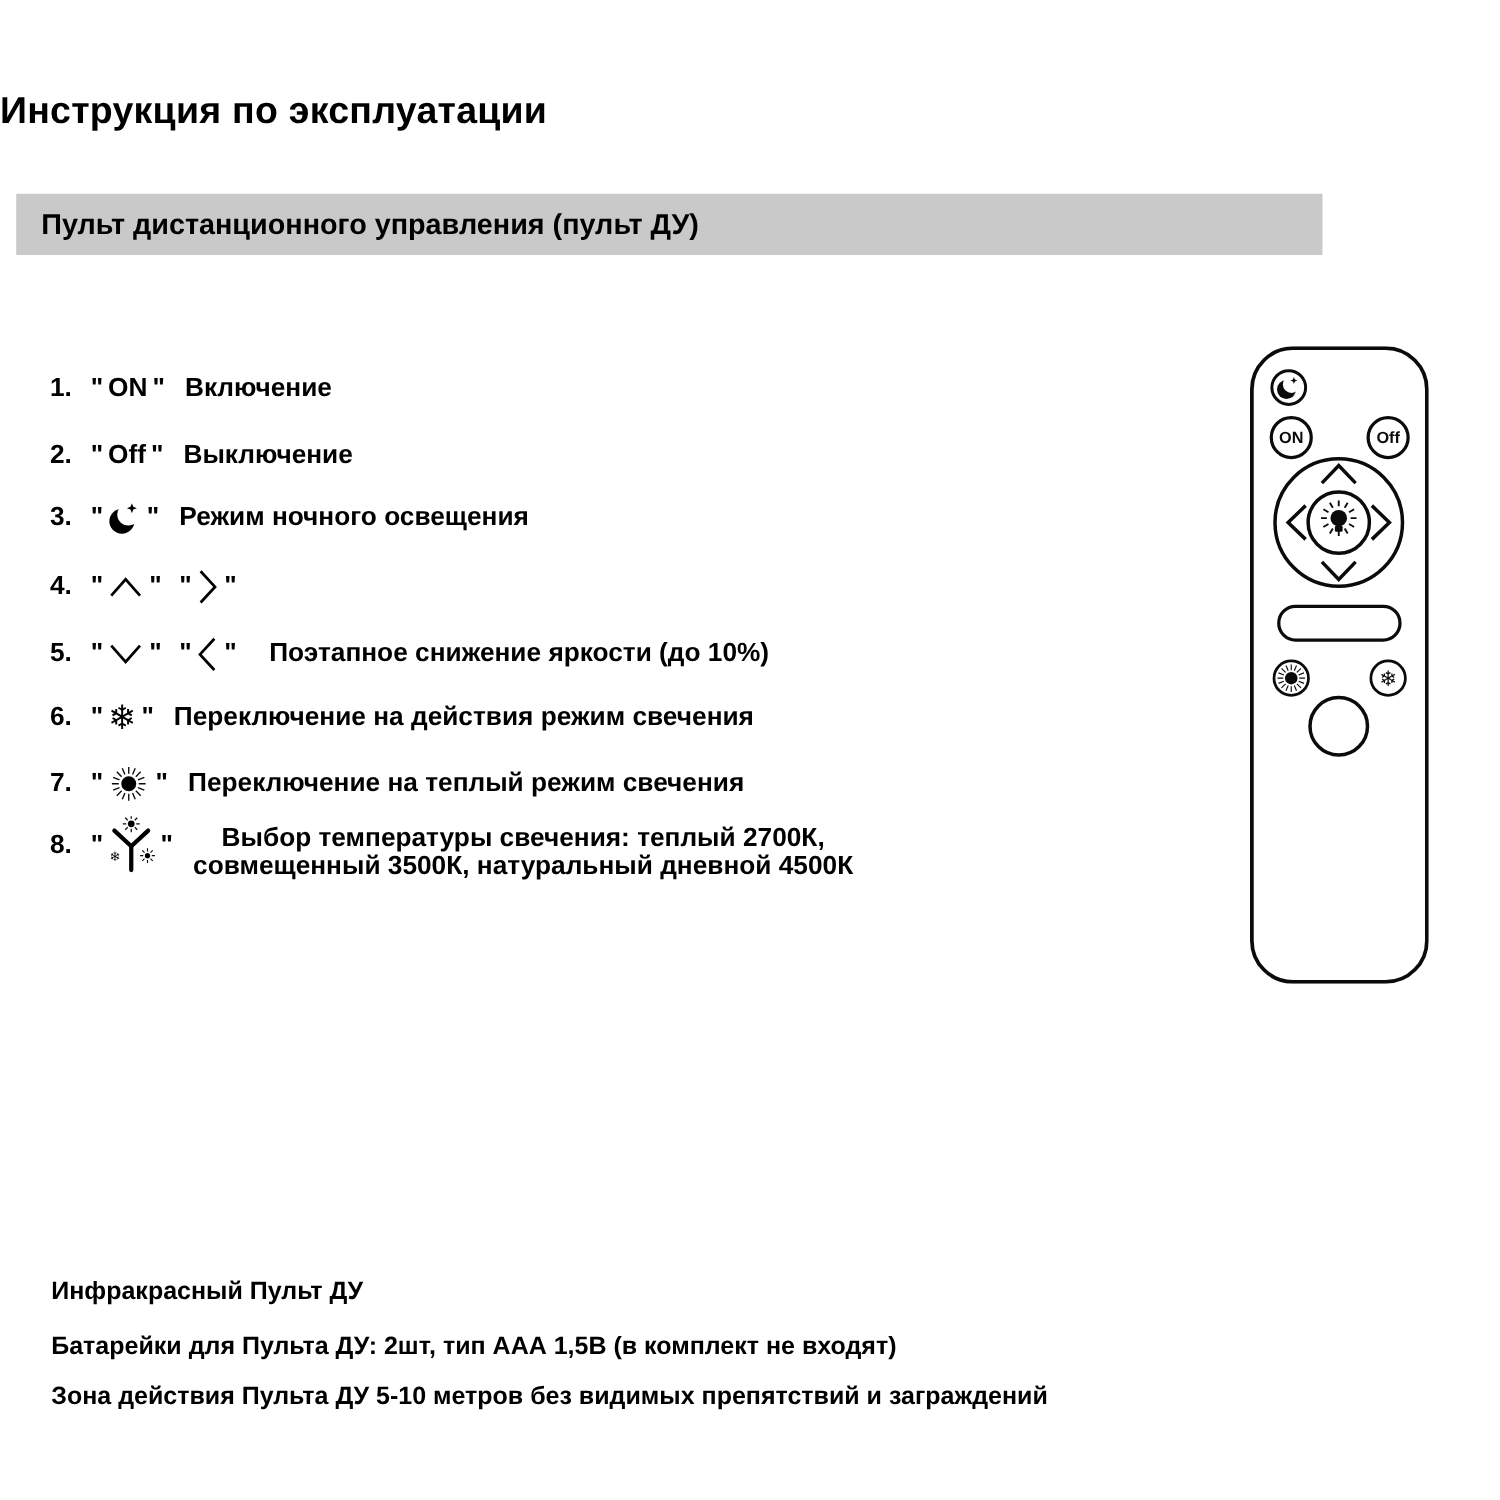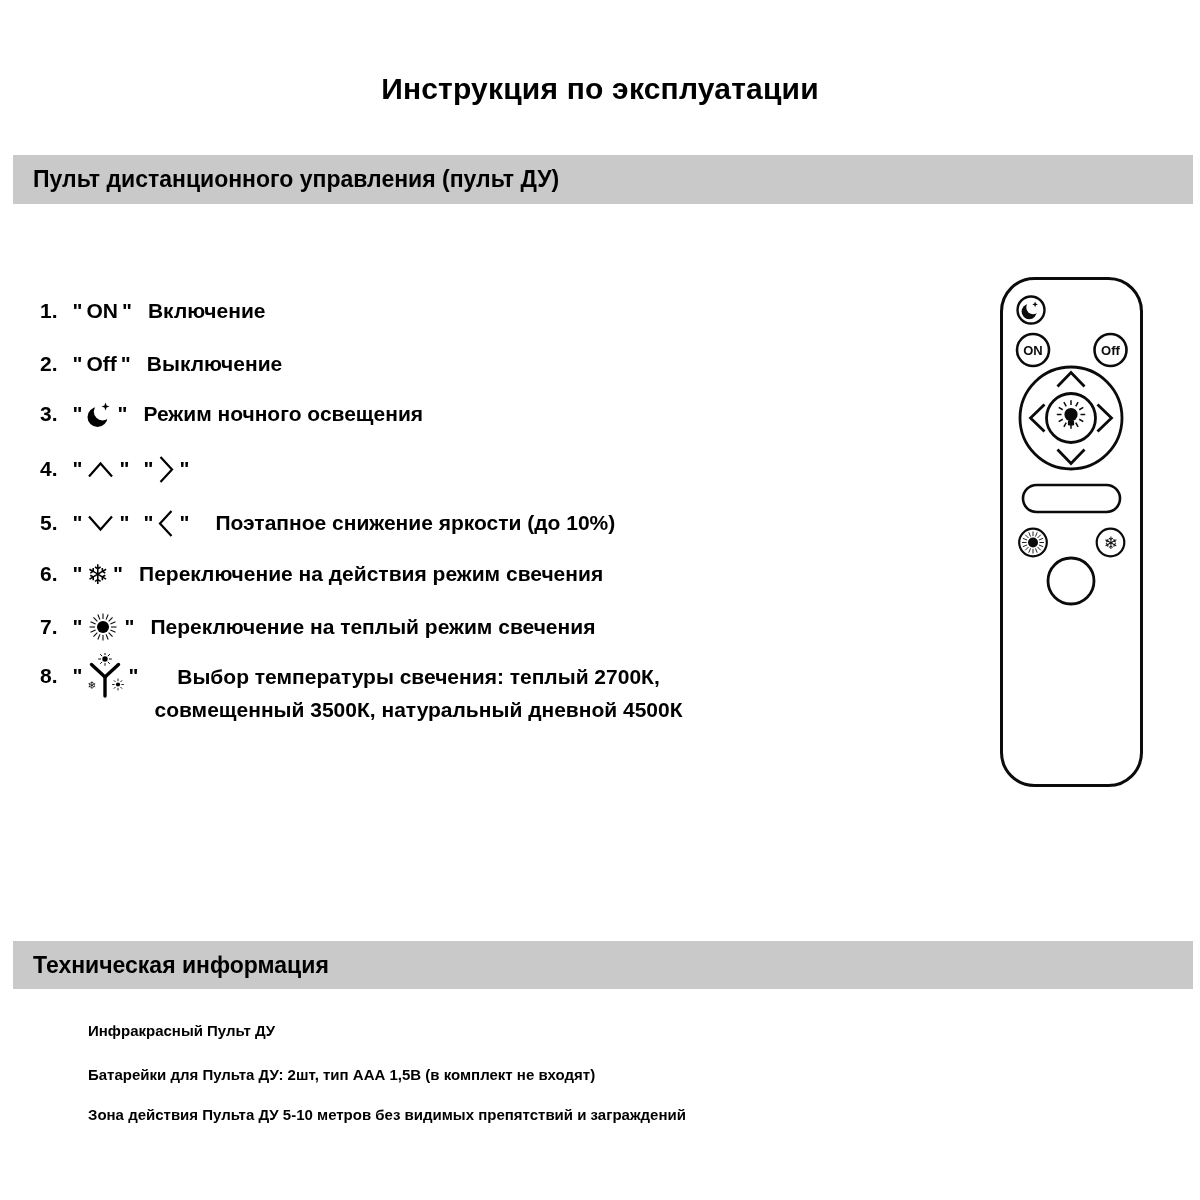--- a/index.html
+++ b/index.html
@@ -6,25 +6,25 @@
   body{
     width:1200px;height:1200px;
     font-family:"Liberation Sans",sans-serif;
     font-weight:700;color:#000;
     position:relative;overflow:hidden;
   }
   .page{position:relative;width:1200px;height:1200px;}
 
   .title{
     position:absolute;top:72px;left:0;width:1200px;
-    text-align:center;font-size:30px;letter-spacing:.2px;
+    font-size:30px;letter-spacing:.2px;
   }
 
   .banner{
-    position:absolute;left:13px;width:1180px;height:49px;
+    position:absolute;left:13px;width:1045px;height:49px;
     background:#c9c9ca;
     display:flex;align-items:center;
     padding-left:20px;box-sizing:border-box;
     font-size:23px;
   }
   #banner-remote{top:155px;}
   #banner-tech{top:941px;height:48px;}
 
   .item{
     position:absolute;left:40px;height:32px;
@@ -33,29 +33,29 @@
   }
   .item .num{margin-right:11px;}
   .tokens{display:inline-flex;align-items:center;}
   .q{margin:0 4px;}
   .btngap{width:6px;display:inline-block;}
   .desc{margin-left:12px;text-align:center;}
   .desc.gap2{margin-left:22px;}
   .item.two-line{align-items:flex-start;}
   .item.two-line .num,
   .item.two-line .tokens{height:32px;display:inline-flex;align-items:center;}
-  .desc.desc2{line-height:33px;margin-top:0;}
+  .desc.desc2{line-height:22px;margin-top:0;}
 
   .snowchar{
     font-family:"DejaVu Sans",sans-serif;font-weight:400;
     font-size:27px;line-height:1;
   }
 
   .tech-line{
-    position:absolute;left:41px;font-size:15px;white-space:nowrap;margin-left:47px;
+    position:absolute;left:41px;font-size:20px;white-space:nowrap;
   }
 
   .remote-wrap{position:absolute;left:1000px;top:277px;width:143px;height:510px;}
   .remote-svg text.btn-label{
     font-family:"Liberation Sans",sans-serif;font-weight:700;
     font-size:13px;
   }
   .remote-svg text.snow-glyph{
     font-family:"DejaVu Sans",sans-serif;font-weight:400;
   }
@@ -280,23 +280,20 @@
       </g>
       <g>
         <circle cx="110.5" cy="265.5" r="13.8" fill="#ffffff" stroke="#0b0b0b" stroke-width="2.2"></circle>
         <text class="snow-glyph" x="110.5" y="272" text-anchor="middle" font-size="17" fill="#0b0b0b">❄</text>
       </g>
 
       <circle cx="71" cy="304" r="23" fill="#ffffff" stroke="#0b0b0b" stroke-width="2.8"></circle>
     </svg>
   </div>
 
-  <div class="banner" id="banner-tech">
-    <span>Техническая информация</span>
-  </div>
 
   <div id="tech-lines">
       <div class="tech-line" style="top: 1022px;">Инфракрасный Пульт ДУ</div>
       <div class="tech-line" style="top: 1066px; text-align: center;">Батарейки для Пульта ДУ: 2шт, тип ААА 1,5В (в комплект не входят)</div>
       <div class="tech-line" style="top: 1106px; text-align: right;">Зона действия Пульта ДУ 5-10 метров без видимых препятствий и заграждений</div>
     </div>
 
 </div>
 
 </body></html>

